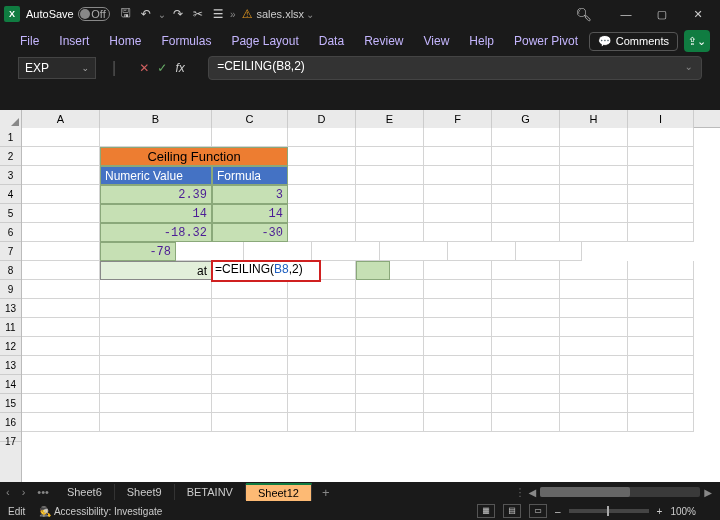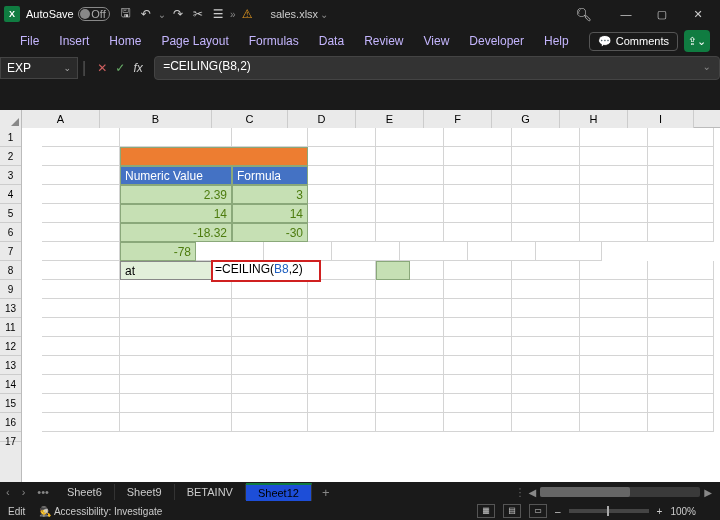--- a/index.html
+++ b/index.html
@@ -6,62 +6,62 @@
   body { width: 720px; height: 520px; background: #1a1a1a; overflow: hidden; position: relative; color: #fff; }
   .titlebar { height: 28px; background: #1a1a1a; display: flex; align-items: center; padding: 0 4px; font-size: 11px; }
   .titlebar .app-icon { width: 16px; height: 16px; background: #107c41; border-radius: 2px; display: flex; align-items: center; justify-content: center; font-size: 9px; font-weight: bold; margin-right: 6px;}
   .titlebar .autosave { display: flex; align-items: center; gap: 4px; margin-right: 6px;}
   .titlebar .autosave-toggle { width: 32px; height: 14px; border: 1px solid #888; border-radius: 8px; position: relative; display: flex; align-items: center; }
   .titlebar .autosave-toggle::before { content: ""; width: 10px; height: 10px; background: #888; border-radius: 50%; position: absolute; left: 1px; }
   .titlebar .autosave-toggle-label { font-size: 11px; color: #aaa; position: absolute; right: 3px;}
   .titlebar .tb-icon { width: 20px; text-align: center; color: #ccc; font-size: 12px; cursor: pointer; }
   .titlebar .chev { color: #888; font-size: 10px; margin: 0 2px;}
   .titlebar .warn { color: #f0a020; font-size: 12px; margin-left: 4px;}
-  .titlebar .filename { margin-left: 18px; color: #ccc; }
+  .titlebar .filename { margin-left: 4px; color: #ccc; }
   .titlebar .spacer { flex: 1; }
   .titlebar .search { margin: 0 16px; color: #ccc; font-size: 13px;}
   .titlebar .user { display: flex; align-items: center; gap: 6px; }
   .titlebar .avatar { width: 18px; height: 18px; border-radius: 50%; background: #5b6b5b; font-size: 8px; display: flex; align-items: center; justify-content: center;}
   .titlebar .win-btn { width: 36px; height: 28px; display: flex; align-items: center; justify-content: center; font-size: 11px; color: #ccc; }
   .ribbon { height: 26px; display: flex; align-items: center; gap: 0; font-size: 12px; padding: 0 10px; }
   .ribbon .tab { padding: 4px 10px; color: #c4b5fd; cursor: pointer; }
   .ribbon .right { margin-left: auto; display: flex; align-items: center; gap: 6px;}
   .ribbon .comments { border: 1px solid #555; border-radius: 4px; padding: 2px 8px; font-size: 11px; display: flex; gap: 4px; align-items: center;}
   .ribbon .share { width: 26px; height: 22px; background: #107c41; border-radius: 4px; display: flex; align-items: center; justify-content: center; font-size: 11px;}
-  .formula-row { height: 28px; display: flex; align-items: center; padding: 4px 0; gap: 4px; }
+  .formula-row { height: 28px; display: flex; align-items: center; padding: 4px 18px; gap: 16px; }
   .name-box { width: 78px; height: 22px; background: #2a2a2a; border: 1px solid #444; display: flex; align-items: center; padding: 0 6px; font-size: 12px; justify-content: space-between;}
   .formula-btns { display: flex; align-items: center; gap: 2px; padding: 0 4px;}
   .formula-btns span { font-size: 12px; width: 16px; text-align: center; }
   .fx { font-style: italic; font-size: 12px; color: #ccc;}
   .formula-input { flex: 1; height: 24px; background: #333; border: 1px solid #444; border-radius: 4px; padding: 2px 8px; font-size: 12px; color: #fff; position: relative;}
   .formula-input .caret { position: absolute; right: 8px; top: 4px; color: #888; font-size: 10px;}
   .sheet-area { position: absolute; top: 110px; left: 0; right: 0; bottom: 38px; background: #fff; color: #000; overflow: hidden; }
   .col-headers { position: absolute; top: 0; left: 0; right: 0; height: 18px; display: flex; background: #eaeaea; border-bottom: 1px solid #bbb;}
   .corner { width: 22px; height: 18px; background: #eaeaea; border-right: 1px solid #bbb; position: relative;}
   .corner::after { content: ""; position: absolute; right: 2px; bottom: 2px; border-left: 8px solid transparent; border-bottom: 8px solid #888;}
   .col-h { height: 18px; border-right: 1px solid #ccc; font-size: 11px; text-align: center; line-height: 18px; background: #eaeaea;}
   .row-headers { position: absolute; top: 18px; left: 0; width: 22px; bottom: 0; background: #eaeaea; border-right: 1px solid #bbb;}
   .row-h { height: 19px; border-bottom: 1px solid #ccc; font-size: 10px; text-align: center; line-height: 19px;}
   .grid { position: absolute; top: 18px; left: 22px; right: 0; bottom: 0; }
-  .grid-row { display: flex; height: 19px; margin-left: 20px; }
+  .grid-row { display: flex; height: 19px; }
   .cell { border-right: 1px solid #d4d4d4; border-bottom: 1px solid #d4d4d4; font-size: 12px; padding: 1px 4px; line-height: 17px; overflow: visible; white-space: nowrap; position: relative;}
   .hdr-orange { background: #ed7d31; text-align: center; color: #000;}
   .hdr-blue { background: #4472c4; color: #fff; text-align: left;}
-  .data-green { background: #c6e0b4; text-align: right; color: #4d7c0f;}
+  .data-green { background: #c6e0b4; text-align: right; color: #4c1d95; font-family: Liberation Mono, monospace;}
   .borderbox { border: 1px solid #8aa87a;}
   .active-b8 { background: #e2efda; border: 1px solid #888;}
   .formula-cell-wrap { position: absolute; border: 2.5px solid #d02020; pointer-events: none; }
   .formula-cell-inner { background: #fff; width: 100%; height: 100%; font-size: 12px; line-height: 15px; padding: 0 2px;}
   .blue-ref { color: #2060c0;}
   .spill { background: #c6e0b4; border: 1px solid #8aa87a;}
   .sheet-tabs { position: absolute; bottom: 18px; left: 0; right: 0; height: 20px; background: #1a1a1a; display: flex; align-items: center; font-size: 11px; }
   .sheet-tabs .nav { color: #888; padding: 0 6px; font-size: 11px;}
   .sheet-tabs .dots { color: #888; padding: 0 6px;}
   .sheet-tabs .st { padding: 2px 12px; color: #ccc; border-right: 1px solid #333;}
-  .sheet-tabs .st.active { background: #1d4ed8; color: #000; border-top: 2px solid #107c41;}
+  .sheet-tabs .st.active { background: #fdba74; color: #000; border-top: 2px solid #107c41;}
   .sheet-tabs .plus { padding: 0 10px; color: #888; font-size: 13px;}
   .sheet-tabs .scroll { margin-left: auto; display: flex; align-items: center; gap: 4px; padding-right: 8px;}
   .sheet-tabs .sep { width: 10px; text-align: center; color: #666;}
   .sheet-tabs .track { width: 160px; height: 10px; background: #3a3a3a; border-radius: 2px; position: relative;}
   .sheet-tabs .thumb { position: absolute; left: 0; width: 90px; height: 10px; background: #666; border-radius: 2px;}
   .sheet-tabs .arrow { color: #888; font-size: 10px;}
   .status { position: absolute; bottom: 0; left: 0; right: 16px; height: 18px; background: #1a1a1a; display: flex; align-items: center; font-size: 10px; padding: 0 8px; gap: 14px; color: #ccc;}
   .status .right { margin-left: auto; display: flex; gap: 8px; align-items: center;}
   .status .view-btn { width: 18px; height: 14px; border: 1px solid #555; font-size: 8px; text-align: center; line-height: 12px;}
   .status .zoom-track { width: 80px; height: 4px; background: #444; position: relative;}
@@ -96,27 +96,27 @@
   <span class="search">🔍︎</span>
   <div class="win-btn">—</div>
   <div class="win-btn">▢</div>
   <div class="win-btn">✕</div>
 </div>
 
 <div class="ribbon">
   <span class="tab">File</span>
   <span class="tab">Insert</span>
   <span class="tab">Home</span>
+  <span class="tab">Formulas</span>
   <span class="tab">Page Layout</span>
-  <span class="tab">Formulas</span>
   <span class="tab">Data</span>
   <span class="tab">Review</span>
   <span class="tab">View</span>
-  <span class="tab">Developer</span>
   <span class="tab">Help</span>
+  <span class="tab">Power Pivot</span>
   <div class="right">
     <div class="comments">
       <span>💬</span>
       <span>Comments</span>
     </div>
     <div class="share">
       <span>⇪</span>
         <span class="chev">⌄</span>
     </div>
   </div>
@@ -251,21 +251,21 @@
       <div class="cell col-D"></div>
         <div class="cell col-E"></div>
         <div class="cell col-F"></div>
         <div class="cell col-G"></div>
         <div class="cell col-H"></div>
         <div class="cell col-I"></div>
     </div>
 
     <div class="grid-row">
         <div class="cell col-A"></div>
-      <div class="cell col-B active-b8" style="text-align:left">at</div>
+      <div class="cell col-B active-b8" style="text-align:right">at</div>
       <div class="cell col-C"></div>
       <div class="cell col-D"></div>
       <div class="cell col-E spill" style="width:34px"></div>
       <div class="cell" style="width:34px"></div>
         <div class="cell col-F"></div>
         <div class="cell col-G"></div>
         <div class="cell col-H"></div>
         <div class="cell col-I"></div>
     </div>
 
@@ -351,20 +351,21 @@
         <div class="cell col-B"></div>
         <div class="cell col-C"></div>
         <div class="cell col-D"></div>
         <div class="cell col-E"></div>
         <div class="cell col-F"></div>
         <div class="cell col-G"></div>
         <div class="cell col-H"></div>
         <div class="cell col-I"></div>
       </div>
 
+    <div style="position:absolute; top:19px; left:78px; width:188px; height:19px; text-align:center; line-height:19px; font-size:13px; pointer-events:none;">Ceiling Function</div>
 
     <div class="formula-cell-wrap" style="top:132px; left:189px; width:110px; height:22px;">
       <div class="formula-cell-inner">
         <span>=CEILING(</span><span class="blue-ref">B8</span><span>,2)</span>
       </div>
     </div>
   </div>
 </div>
 
 <div class="sheet-tabs">

